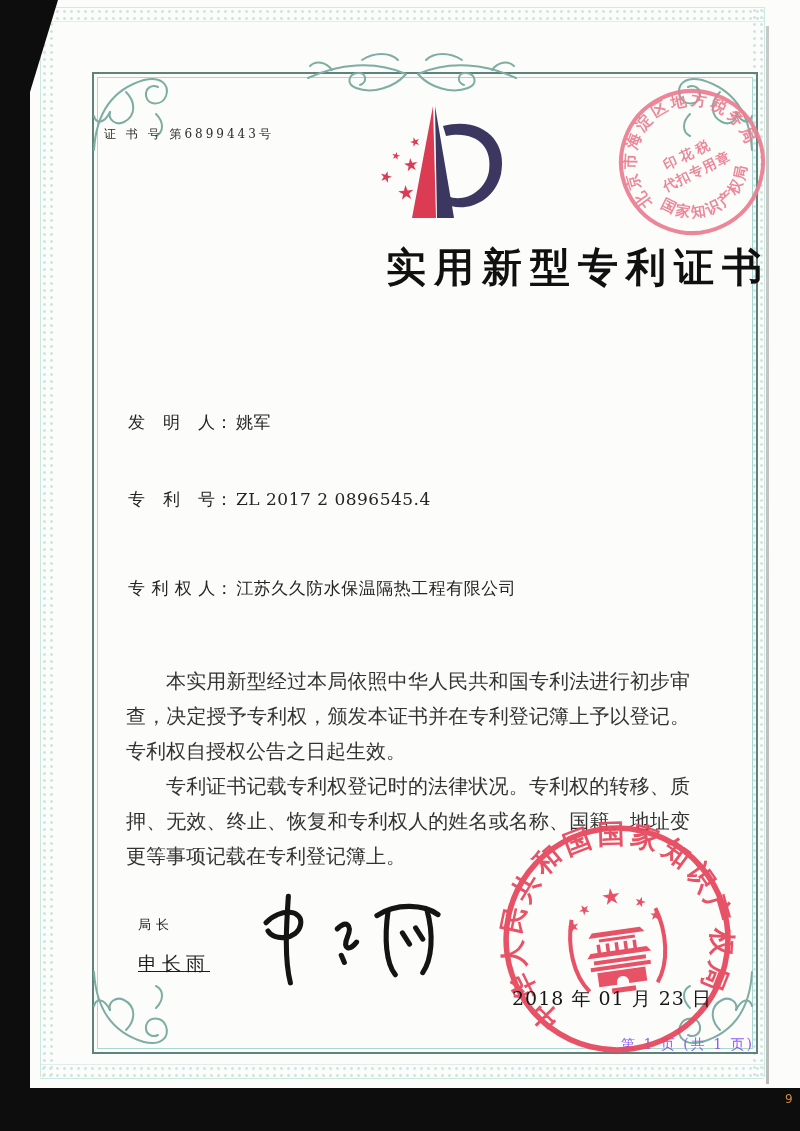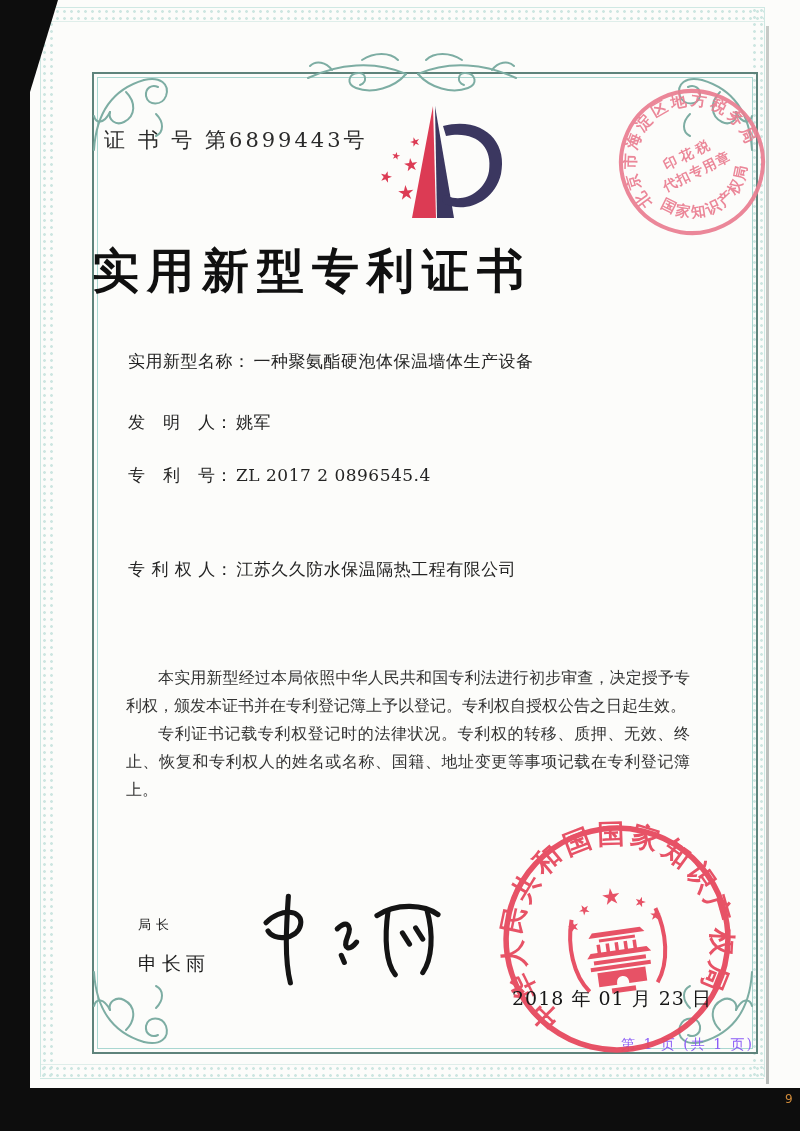--- a/index.html
+++ b/index.html
@@ -25,30 +25,30 @@
   .frame{left:92px;top:72px;width:662px;height:978px;border:2px solid #5e837b;z-index:2;}
   .frame::after{content:"";position:absolute;inset:3px;border:1px solid #a9d7d1;}
   .corner{width:90px;height:90px;z-index:3;}
   .corner.tl{left:86px;top:66px;}
   .corner.tr{left:670px;top:66px;transform:scaleX(-1);}
   .corner.bl{left:86px;top:966px;transform:scaleY(-1);}
   .corner.br{left:670px;top:966px;transform:scale(-1,-1);}
   .top-flourish{left:302px;top:44px;width:220px;height:56px;z-index:3;}
 
   
-  .cert-no{left:104px;top:126px;font-size:21px;letter-spacing:3px;color:#2a2a2a;z-index:4;}
+  .cert-no{left:104px;top:126px;font-size:12px;letter-spacing:3px;color:#2a2a2a;z-index:4;}
   .logo{left:348px;top:94px;width:175px;height:140px;z-index:4;}
-  .doc-title{left:92px;top:240px;width:662px;text-align:left;font-size:47px;font-weight:bold;letter-spacing:8px;color:#101010;z-index:4;}
+  .doc-title{left:92px;top:240px;width:662px;text-align:right;font-size:40px;font-weight:bold;letter-spacing:8px;color:#101010;z-index:4;padding-left:16px;}
   .field{left:128px;font-size:17px;letter-spacing:.5px;color:#242424;z-index:4;white-space:nowrap;}
-  .f0{top:350px}.f1{top:411px}.f2{top:464px}.f3{top:520px}.f4{top:558px}.f5{top:633px}
+  .f0{top:350px}.f1{top:411px}.f2{top:488px}.f3{top:520px}.f4{top:577px}.f5{top:633px}
   .field .val{margin-left:3px;}
   .body-text{left:126px;top:664px;width:564px;z-index:4;}
-  .body-text p{margin:0;text-indent:2em;font-size:16px;line-height:1.75;color:#333;text-align:justify;}
+  .body-text p{margin:0;text-indent:2em;font-size:20px;line-height:1.75;color:#333;text-align:justify;}
   .officer-title{left:138px;top:916px;font-size:13px;letter-spacing:5px;color:#1c1c1c;z-index:4;}
-  .officer-name{left:138px;top:951px;font-size:19px;letter-spacing:5px;color:#1c1c1c;z-index:4;}
+  .officer-name{left:138px;top:951px;font-size:19px;letter-spacing:5px;color:#1c1c1c;z-index:4;text-decoration:underline;}
   .signature{left:235px;top:880px;width:235px;height:112px;z-index:4;}
   .seal-big{left:496px;top:818px;width:242px;height:242px;transform:rotate(-8deg);opacity:.95;z-index:6;}
   .seal-date{left:512px;top:986px;width:230px;font-size:19px;letter-spacing:1px;color:#161616;z-index:7;white-space:nowrap;}
   .seal-small{left:616px;top:86px;width:152px;height:152px;transform:rotate(-26deg);opacity:.92;z-index:6;}
   .footer{left:92px;top:1036px;width:662px;text-align:right;font-size:14px;letter-spacing:2px;color:#8b5cf6;z-index:4;}
 </style>
 </head>
 <body>
 
 <div class="page">
@@ -143,23 +143,20 @@
     </text>
     <text font-size="14.5" letter-spacing="2" fill="#ea7e91" font-weight="bold">
       <textPath href="#arcTaxBot" startOffset="8">国家知识产权局</textPath>
     </text>
     <text x="75" y="71" text-anchor="middle" font-size="13.5" letter-spacing="4" fill="#ea7e91" font-weight="bold">印花税</text>
     <text x="75" y="90" text-anchor="middle" font-size="13.5" letter-spacing="1" fill="#ea7e91" font-weight="bold">代扣专用章</text>
   </svg>
 
   <div class="abs doc-title">实用新型专利证书</div>
 
-  <div class="abs field f0">
-    <span class="lbl">实用新型名称：</span><span class="val">一种聚氨酯硬泡体保温墙体生产设备</span>
-  </div>
   <div class="abs field f1">
     <span class="lbl">发　明　人：</span><span class="val">姚军</span>
   </div>
   <div class="abs field f2">
     <span class="lbl">专　利　号：</span><span class="val">ZL 2017 2 0896545.4</span>
   </div>
   <div class="abs field f4">
     <span class="lbl">专 利 权 人：</span><span class="val">江苏久久防水保温隔热工程有限公司</span>
   </div>
 

